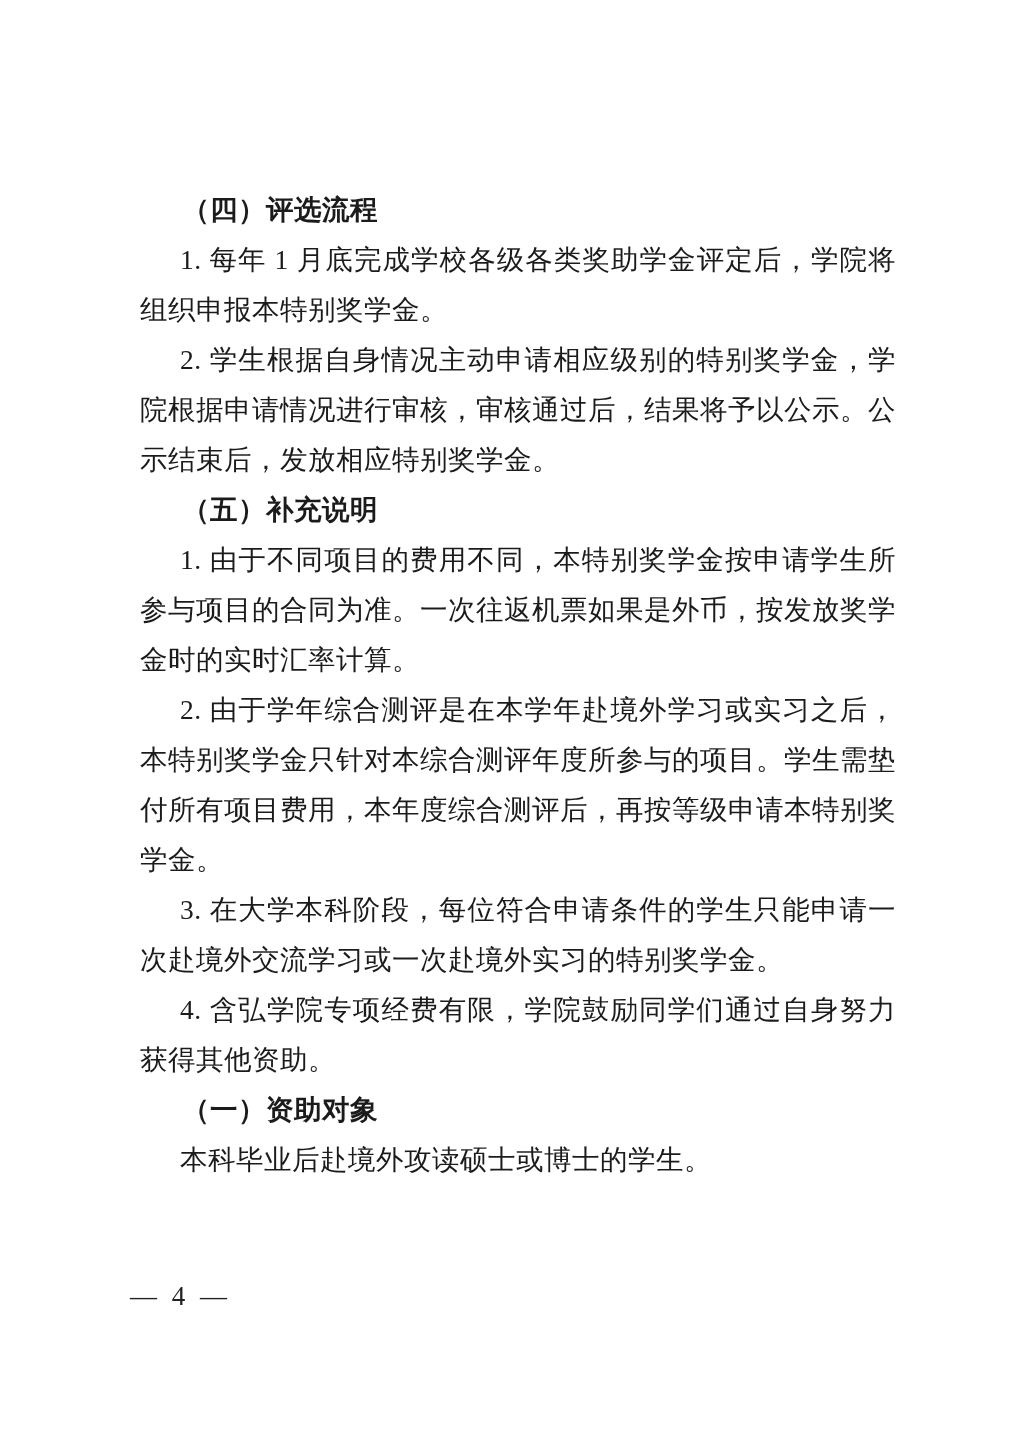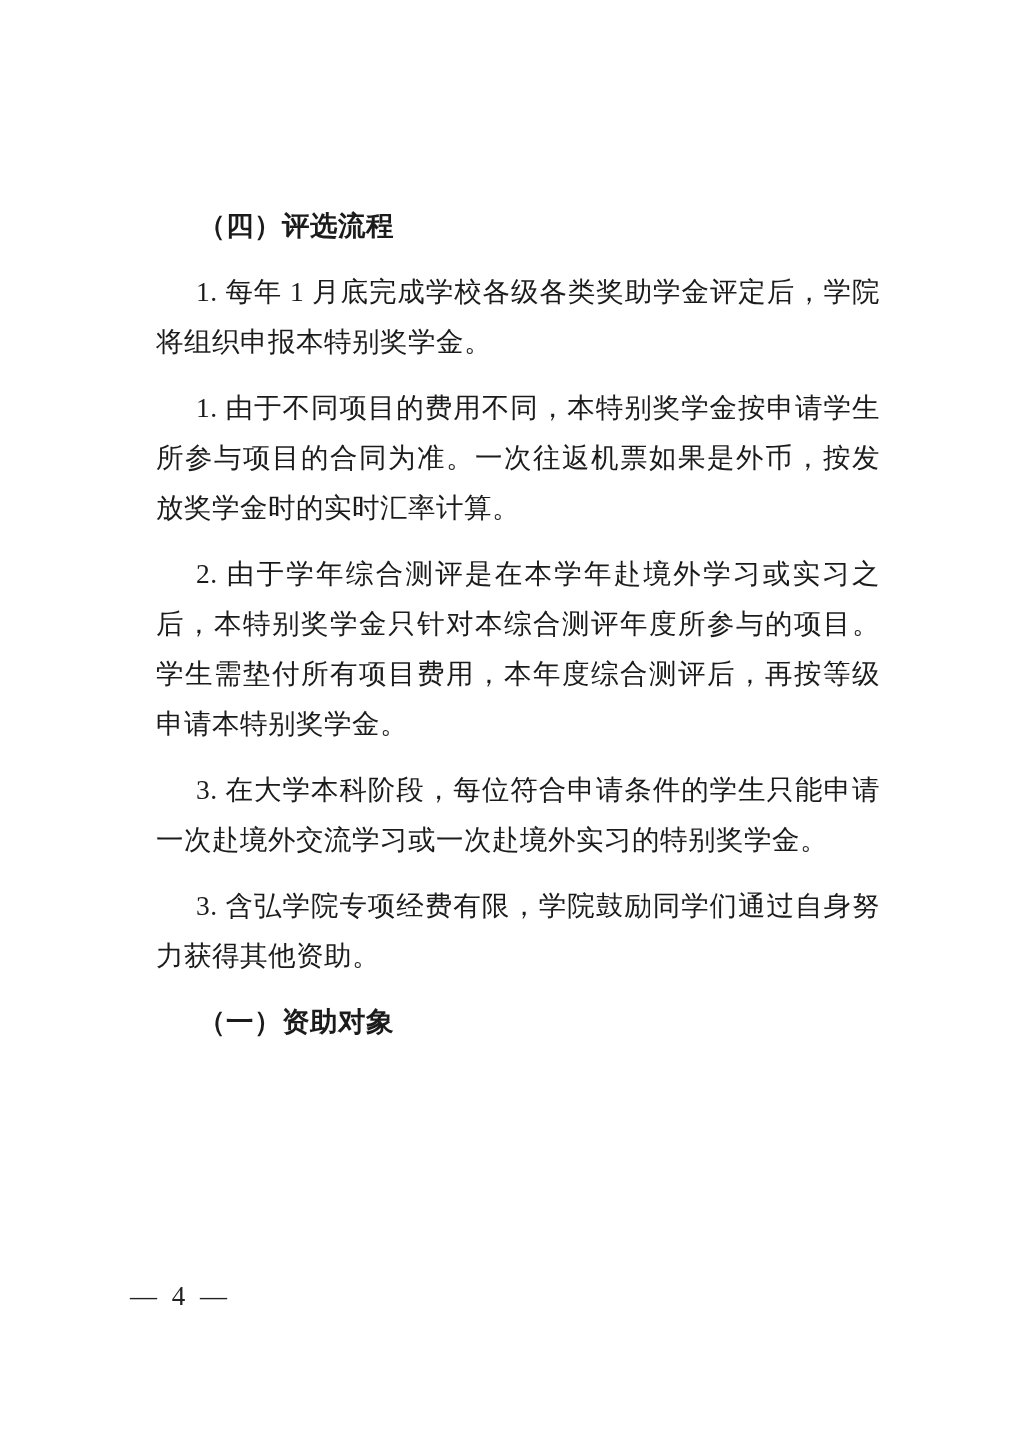--- a/index.html
+++ b/index.html
@@ -15,21 +15,21 @@
     color: #1b1b1b;
     overflow: hidden;
   }
   .content {
     position: absolute;
     left: 140px;
     top: 185px;
     width: 756px;
   }
   .content p, .content h2, .content h1 {
-    margin: 16px;
+    margin: 0;
     padding: 0;
     font-size: 27.5px;
     line-height: 50px;
     text-align: justify;
     text-justify: inter-character;
     letter-spacing: 0.5px;
   }
   .para {
     font-family: "Liberation Serif", "DejaVu Serif", serif;
     font-weight: 400;
@@ -61,31 +61,34 @@
 </head>
 <body>
 
 <div class="page">
   <div class="content">
 
     <h2 class="sec-heading">（四）评选流程</h2>
 
     <p class="para">1. 每年 1 月底完成学校各级各类奖助学金评定后，学院将组织申报本特别奖学金。</p>
 
+    <p class="para">2. 学生根据自身情况主动申请相应级别的特别奖学金，学院根据申请情况进行审核，审核通过后，结果将予以公示。公示结束后，发放相应特别奖学金。</p>
 
 
+    <h2 class="sec-heading">（五）补充说明</h2>
 
     <p class="para">1. 由于不同项目的费用不同，本特别奖学金按申请学生所参与项目的合同为准。一次往返机票如果是外币，按发放奖学金时的实时汇率计算。</p>
 
     <p class="para">2. 由于学年综合测评是在本学年赴境外学习或实习之后，本特别奖学金只针对本综合测评年度所参与的项目。学生需垫付所有项目费用，本年度综合测评后，再按等级申请本特别奖学金。</p>
 
     <p class="para">3. 在大学本科阶段，每位符合申请条件的学生只能申请一次赴境外交流学习或一次赴境外实习的特别奖学金。</p>
 
-    <p class="para">3. 含弘学院专项经费有限，学院鼓励同学们通过自身努力获得其他资助。</p>
+    <p class="para">4. 含弘学院专项经费有限，学院鼓励同学们通过自身努力获得其他资助。</p>
 
 
     <h2 class="sec-heading">（一）资助对象</h2>
 
+    <p class="para">本科毕业后赴境外攻读硕士或博士的学生。</p>
 
   </div>
 
   <div class="page-footer">— 4 —</div>
 </div>
 
 </body></html>

